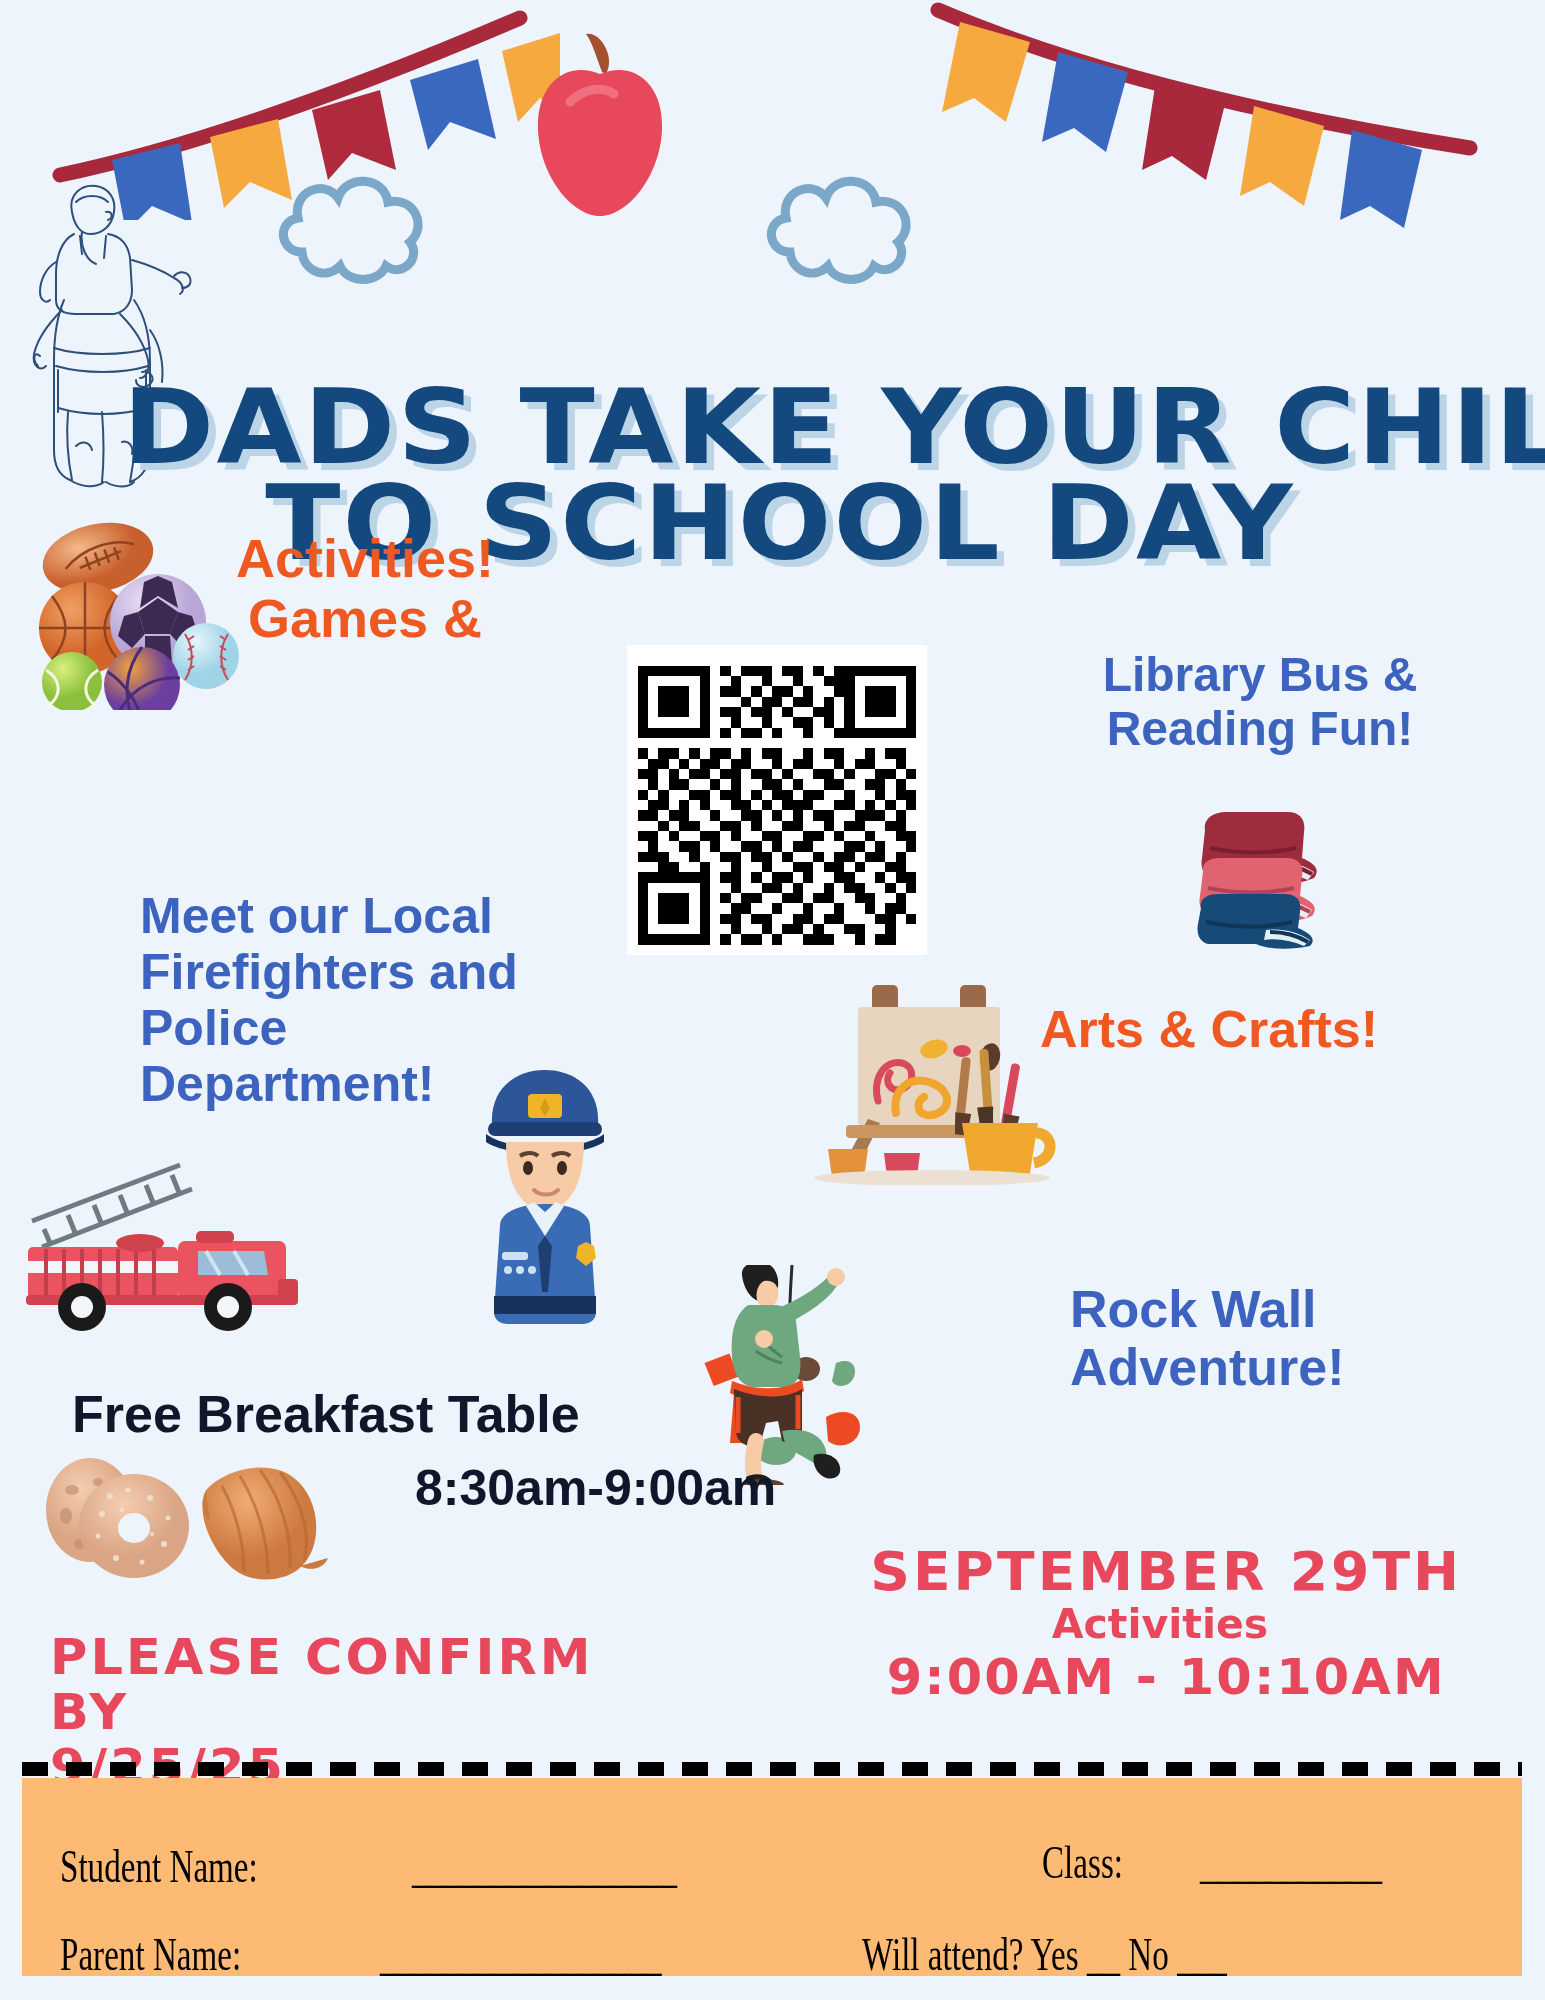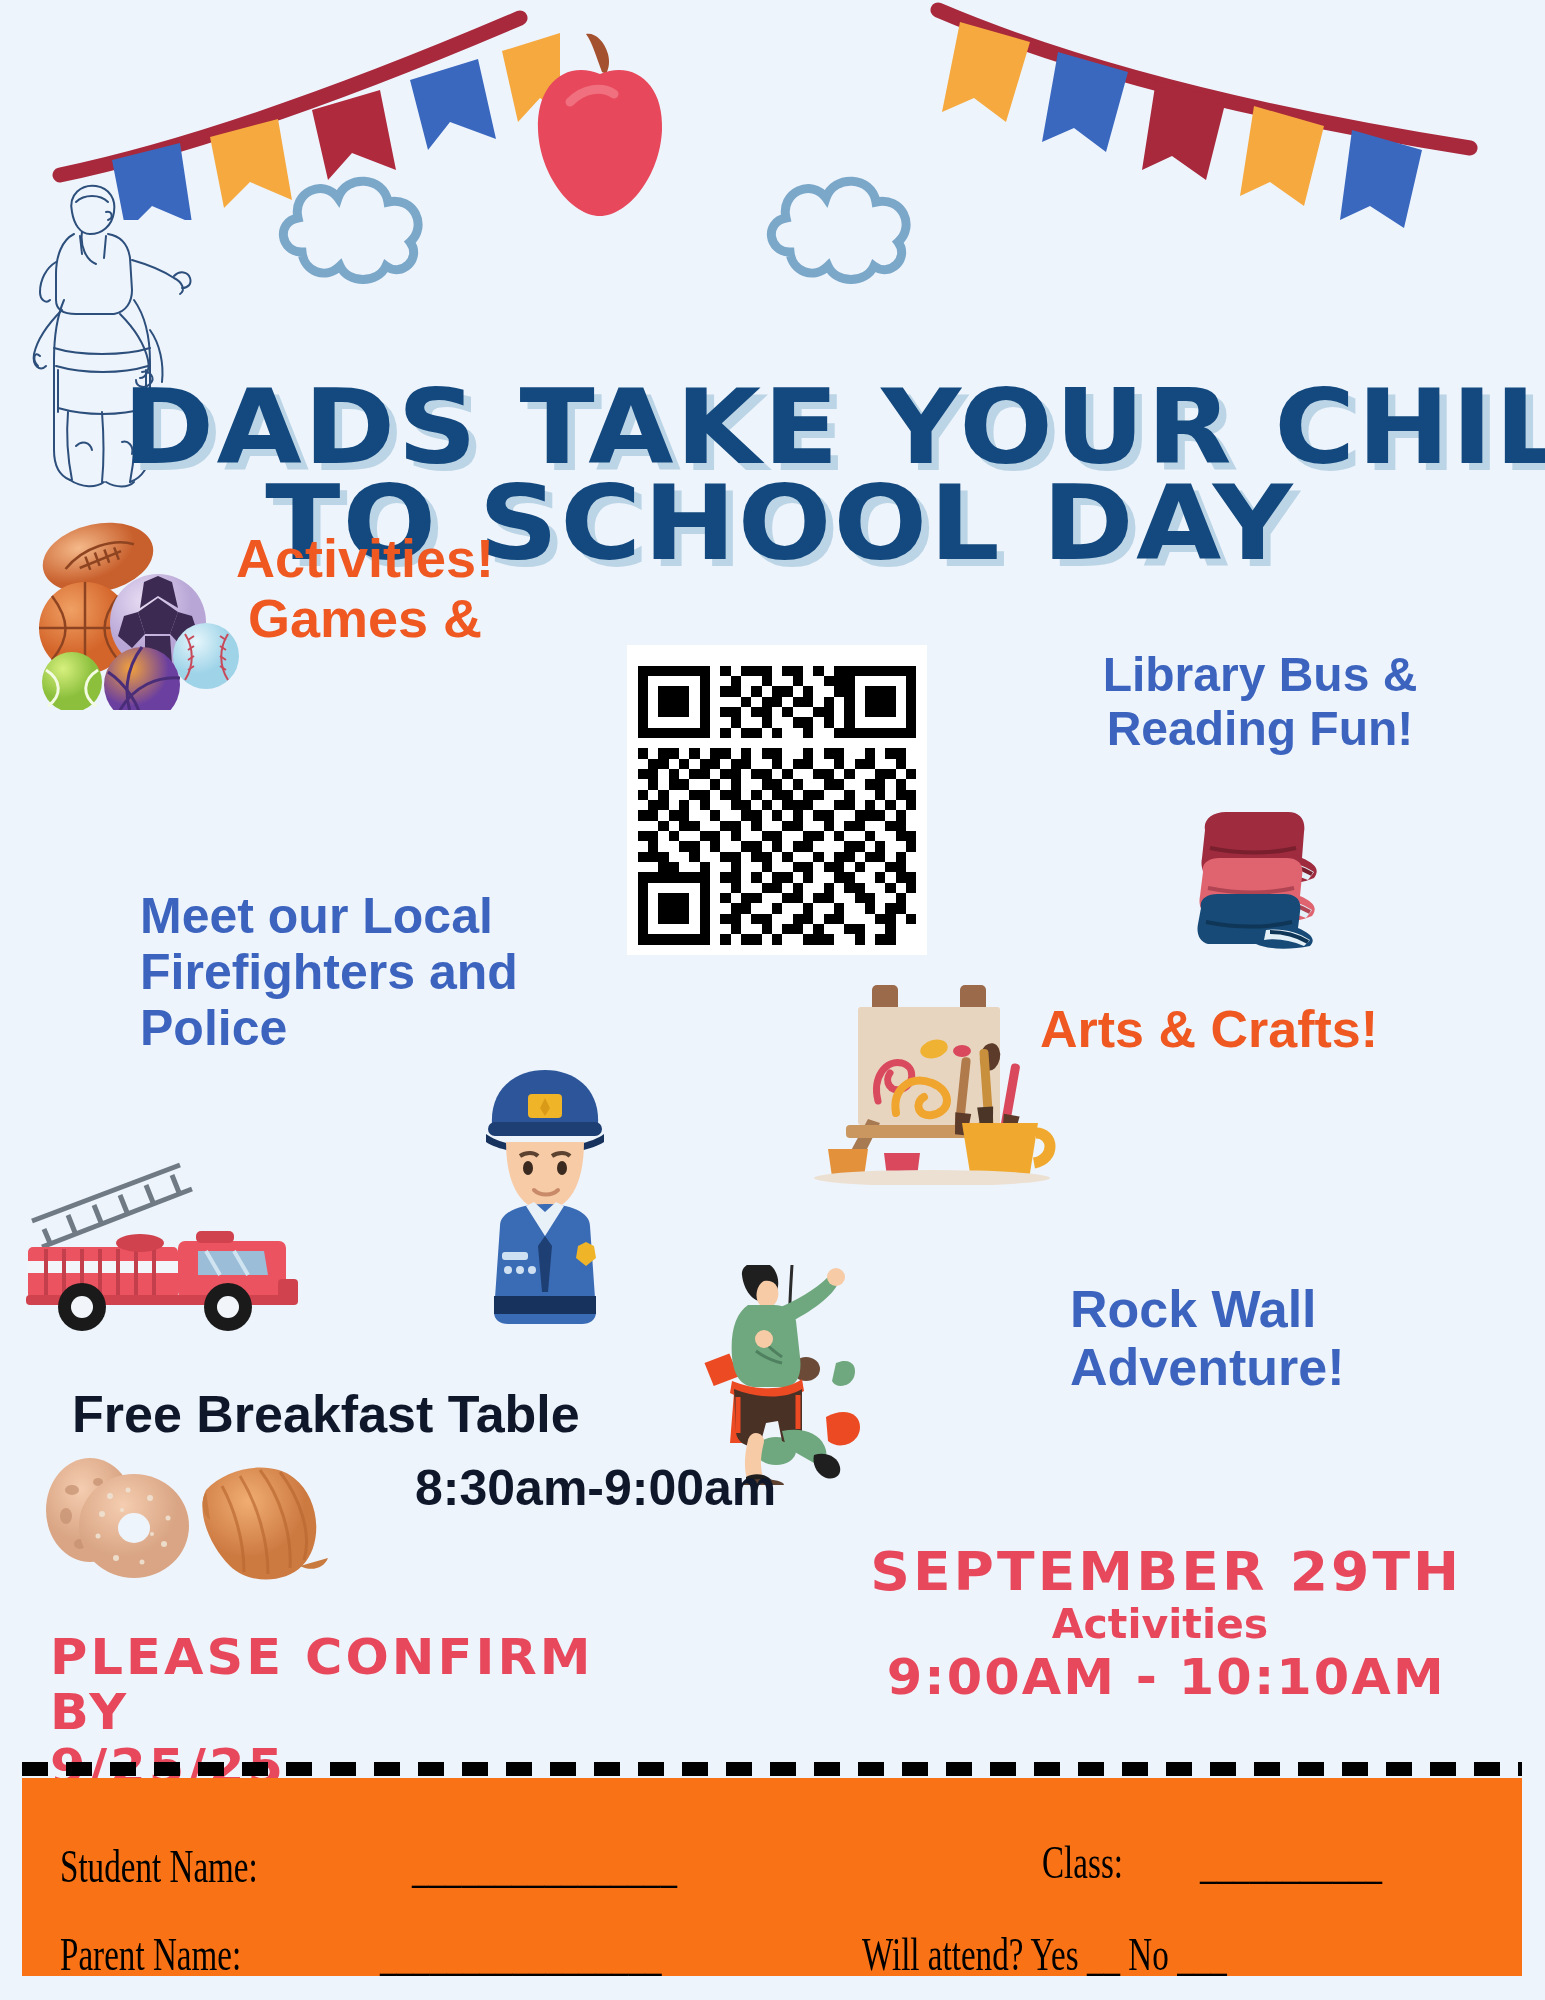--- a/index.html
+++ b/index.html
@@ -50,21 +50,21 @@
   .qr-box{position:absolute;left:627px;top:645px;width:300px;height:310px;background:#fff;padding:0;box-sizing:border-box;}
 
   
   .tear{
     position:absolute;left:22px;top:1762px;width:1500px;height:14px;
     background-image:repeating-linear-gradient(to right,#000 0 26px,transparent 26px 44px);
   }
   
   .form-card{
     position:absolute;left:22px;top:1778px;width:1500px;height:198px;
-    background:#f97316;
+    background:#fdba74;
   }
   .form-txt{
     position:absolute;
     font-family:"Liberation Serif",serif;
     font-weight:normal;
     color:#000;
     font-size:46px;
     transform:scaleX(0.72);
     transform-origin:left center;
     white-space:nowrap;
@@ -460,20 +460,21 @@
     <path d="M31 108 C 29 100, 36 94, 48 94 L 114 94 C 126 94, 132 100, 130 112 L 128 128 C 142 134, 146 140, 140 146 C 120 150, 100 150, 86 144 L 38 144 C 30 142, 26 134, 28 124 Z" fill="#174a77"></path>
     <path d="M96 130 C 112 128, 128 132, 140 140 L 134 146 C 120 140, 106 138, 94 140 Z" fill="#e4f0f8"></path>
     <path d="M100 132 C 114 132, 128 136, 138 142" stroke="#0f3557" stroke-width="4" fill="none"></path>
     <path d="M36 122 C 66 128, 96 128, 122 122" stroke="#0f3557" stroke-width="4" fill="none"></path>
   </svg>
 
   <div class="txt blue" style="left:140px;top:888px;width:400px;font-size:50px;text-align:left;">
     <div>Meet our Local</div>
     <div>Firefighters and</div>
     <div>Police</div>
+    <div>Department!</div>
   </div>
 
   <svg class="abs" style="left:810px;top:985px;" width="250" height="200" viewBox="0 0 250 200">
     <rect x="62" y="0" width="26" height="28" rx="5" fill="#9a6a4a"></rect>
     <rect x="150" y="0" width="26" height="28" rx="5" fill="#9a6a4a"></rect>
     <rect x="48" y="22" width="142" height="118" rx="3" fill="#e8d5bf"></rect>
     <path d="M68 116 C 62 92, 76 74, 92 78 C 106 82, 104 100, 92 104 C 80 108, 74 96, 80 88" stroke="#d94a5e" stroke-width="7" fill="none" stroke-linecap="round"></path>
     <path d="M86 128 C 82 104, 100 90, 122 98 C 142 106, 142 126, 122 130 C 108 132, 104 118, 114 112" stroke="#f0a52e" stroke-width="8" fill="none" stroke-linecap="round"></path>
     <ellipse cx="124" cy="64" rx="14" ry="9" fill="#f0b233" transform="rotate(-15 124 64)"></ellipse>
     <ellipse cx="152" cy="66" rx="9" ry="6" fill="#d9485c"></ellipse>

